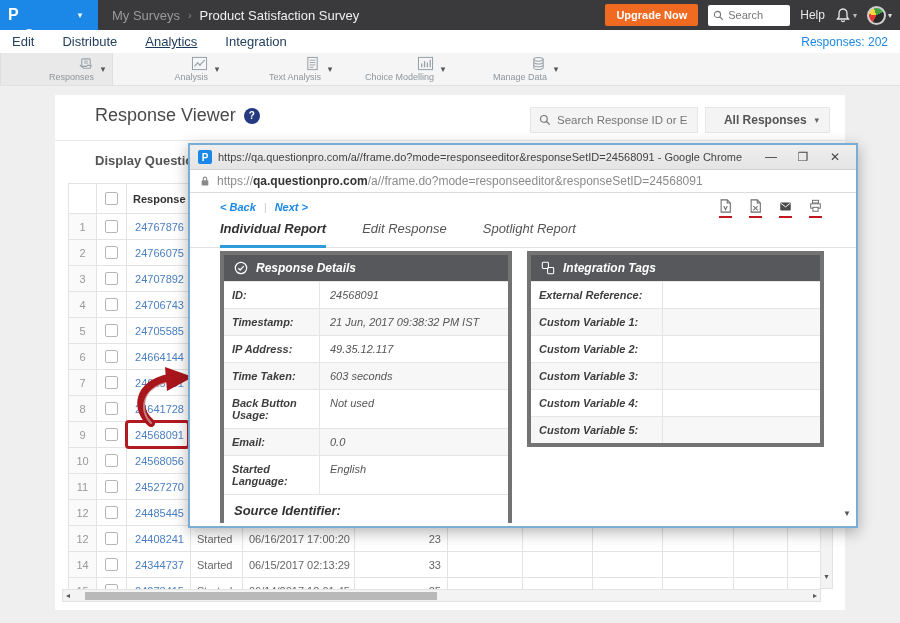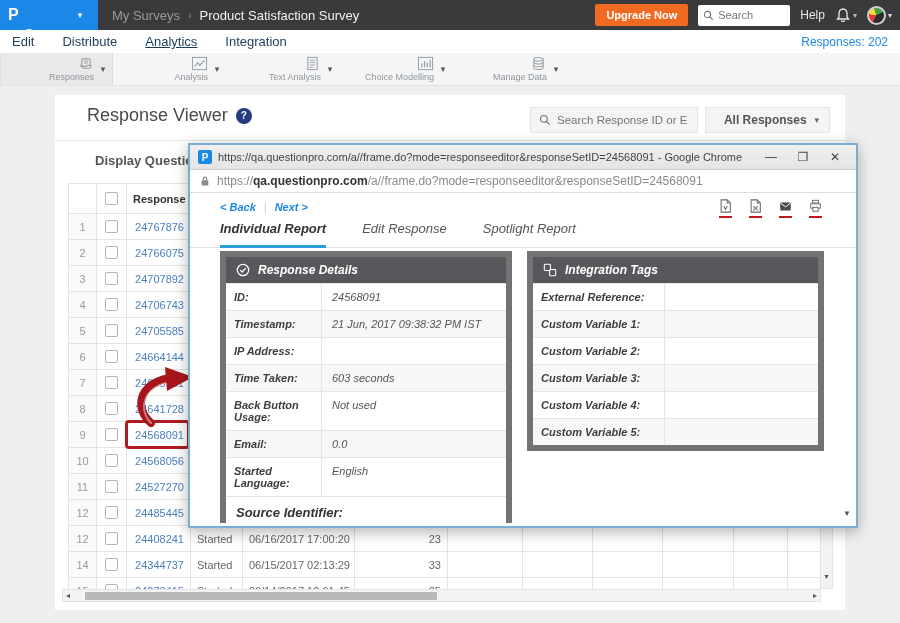--- a/index.html
+++ b/index.html
@@ -13,21 +13,21 @@
   .logo-p { color:#fff; font-weight:bold; font-size:16px; line-height:1; }
   .logo-label { color:#fff; font-size:13px;margin-top:37px; }
   .logo-caret { color:#fff; font-size:9px; }
   .breadcrumb { display:flex; align-items:center; gap:8px; margin-left:14px; font-size:13px; }
   .bc-parent { color:#9a9a9a; cursor:pointer; }
   .bc-sep { color:#8a8a8a; font-size:11px; }
   .bc-current { color:#f0f0f0; }
   .topbar-right { position:absolute; right:8px; display:flex; align-items:center; gap:10px; }
   .upgrade-btn { background:#f16a21; color:#fff; font-size:11px; font-weight:bold;
     border:none; padding:5px 11px; border-radius:2px; cursor:pointer; }
-  .top-search { background:#fff; border-radius:2px; height:21px; width:92px; display:flex;
+  .top-search { background:#fff; border-radius:2px; height:21px; width:82px; display:flex;
     align-items:center; padding:0 5px; gap:4px; }
   .top-search svg { width:11px; height:11px; color:#777; flex:none; }
   .top-search input { border:none; outline:none; width:58px; font-size:11px; color:#333;
     font-family:"Liberation Sans", sans-serif; }
   .help-link { color:#e8e8e8; font-size:12px; cursor:pointer; }
   .bell-wrap { display:flex; align-items:center; gap:2px; cursor:pointer; }
   .bell-wrap svg { width:16px; height:16px; color:#e8e8e8; }
   .mini-caret { color:#bbb; font-size:8px; }
   .avatar-wrap { display:flex; align-items:center; gap:2px; cursor:pointer; }
   .avatar { width:19px; height:19px; border-radius:50%; border:2px solid #cfcfcf; background:
@@ -45,21 +45,21 @@
   .toolbar { height:33px; background:#f5f5f5; border-bottom:1px solid #e2e2e2; display:flex; }
   .tb-group { width:113px; display:flex; align-items:center; cursor:pointer; }
   .tb-group.active { background:#e9e9e9; border-left:1px solid #dedede; border-right:1px solid #dedede; }
   .tb-main { flex:1; display:flex; flex-direction:column; align-items:flex-end; justify-content:center; gap:1px; }
   .tb-main svg { width:17px; height:15px; color:#99a1a8; }
   .tb-label { font-size:9px; color:#8e969d; }
   .tb-caret { width:18px; text-align:center; color:#555; font-size:9px; }
 
   
   .card { position:absolute; left:55px; top:95px; width:790px; height:515px; background:#fff; }
-  .page-title-row { position:absolute; left:32px; top:10px; display:flex; align-items:center; gap:8px; }
+  .page-title-row { position:absolute; left:40px; top:10px; display:flex; align-items:center; gap:8px; }
   .page-title { font-size:18px; color:#4a4a4a; font-weight:normal; }
   .help-badge { width:16px; height:16px; border-radius:50%; background:#263a80; color:#fff;
     font-size:10px; font-weight:bold; display:flex; align-items:center; justify-content:center; cursor:pointer; }
   .viewer-search { position:absolute; left:475px; top:12px; width:168px; height:26px; background:#f4f4f4;
     border:1px solid #e6e6e6; display:flex; align-items:center; gap:6px; padding:0 8px; }
   .viewer-search svg { width:12px; height:12px; color:#777; flex:none; }
   .viewer-search input { background:transparent; border:none; outline:none; font-size:11.5px; color:#444;
     width:130px; font-family:"Liberation Sans", sans-serif; }
   .filter-dd { position:absolute; left:650px; top:12px; width:125px; height:26px; background:#f4f4f4;
     border:1px solid #e6e6e6; display:flex; align-items:center; padding:0 10px; cursor:pointer; }
@@ -124,21 +124,21 @@
   .backnext .sep { color:#ccc; margin:0 8px; font-weight:normal; }
   .backnext span[data-interactable="true"] { cursor:pointer; }
   .tabs-row { position:absolute; left:0; top:28px; width:100%; border-bottom:1px solid #e2e2e2;
     display:flex; padding-left:30px; gap:36px; }
   .ptab { font-size:13px; color:#555; padding-bottom:9px; cursor:pointer; }
   .ptab.active { color:#333; font-weight:bold; border-bottom:3px solid #2d9cdb; margin-bottom:-1px; }
   .export-icons { position:absolute; right:34px; top:6px; display:flex; gap:17px; }
   .exp { padding-bottom:3px; border-bottom:2px solid #c0181e; cursor:pointer; line-height:0; }
   .exp svg { width:13px; height:14px; color:#6b6b6b; }
   .panels { position:absolute; left:30px; top:58px; display:flex; gap:15px; align-items:flex-start; }
-  .panel { border:6px solid #737373; }
+  .panel { border:4px solid #737373; }
   .panel-hd { background:#57585b; color:#fff; font-size:12px; font-weight:bold; padding:6px 10px;
     display:flex; align-items:center; gap:8px; }
   .panel-hd svg { width:14px; height:14px; flex:none; }
   .panel-left { width:292px; }
   .panel-right { width:297px; }
   .prow { display:flex; border-top:1px solid #e5e5e5; min-height:26px; align-items:stretch; }
   .panel-body .prow:nth-child(even) { background:#f7f7f7; }
   .plabel { font-size:11px; font-weight:bold; color:#3d3d3d; padding:7px 8px;
     border-right:1px solid #e5e5e5; flex:none; }
   .panel-left .plabel { width:96px; }
@@ -606,20 +606,21 @@
           <div class="prow" data-interactable="false">
               <span class="plabel" data-interactable="false">ID:</span>
               <span class="pvalue" data-interactable="false">24568091</span>
             </div>
           <div class="prow" data-interactable="false">
               <span class="plabel" data-interactable="false">Timestamp:</span>
               <span class="pvalue" data-interactable="false">21 Jun, 2017 09:38:32 PM IST</span>
             </div>
           <div class="prow" data-interactable="false">
               <span class="plabel" data-interactable="false">IP Address:</span>
+              <span class="pvalue" data-interactable="false">49.35.12.117</span>
             </div>
           <div class="prow" data-interactable="false">
               <span class="plabel" data-interactable="false">Time Taken:</span>
               <span class="pvalue" data-interactable="false">603 seconds</span>
             </div>
           <div class="prow" data-interactable="false">
               <span class="plabel" data-interactable="false">Back Button Usage:</span>
               <span class="pvalue" data-interactable="false">Not used</span>
             </div>
           <div class="prow" data-interactable="false">

